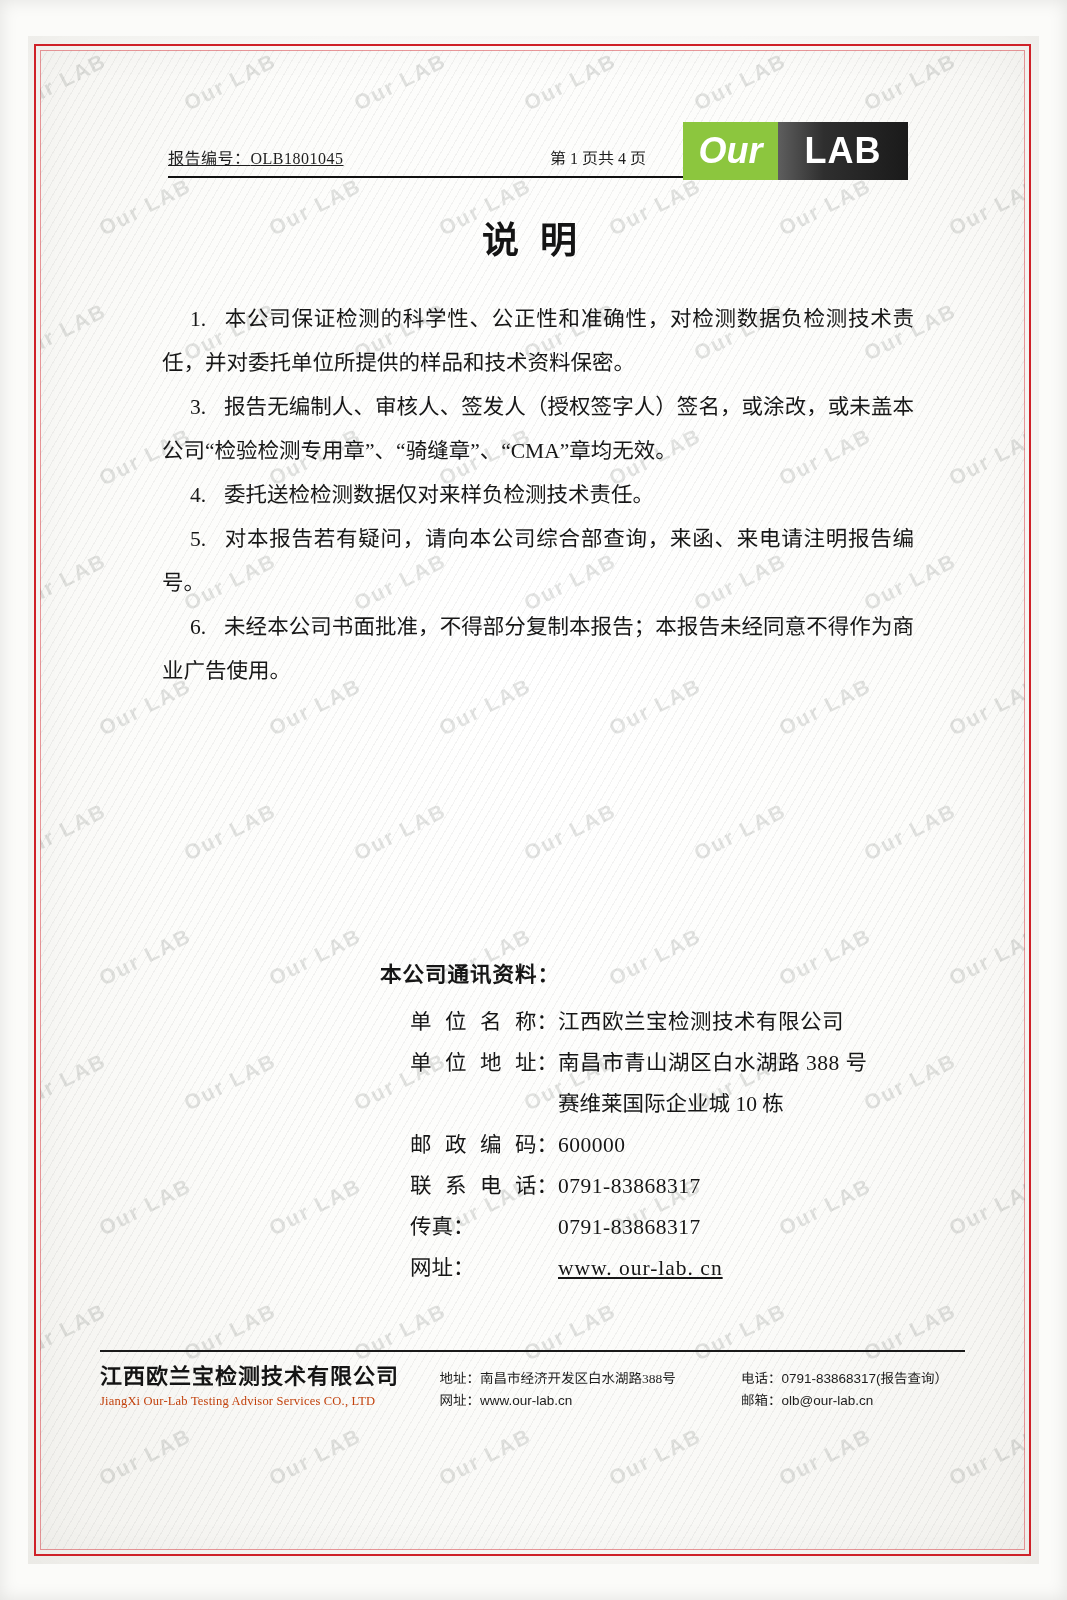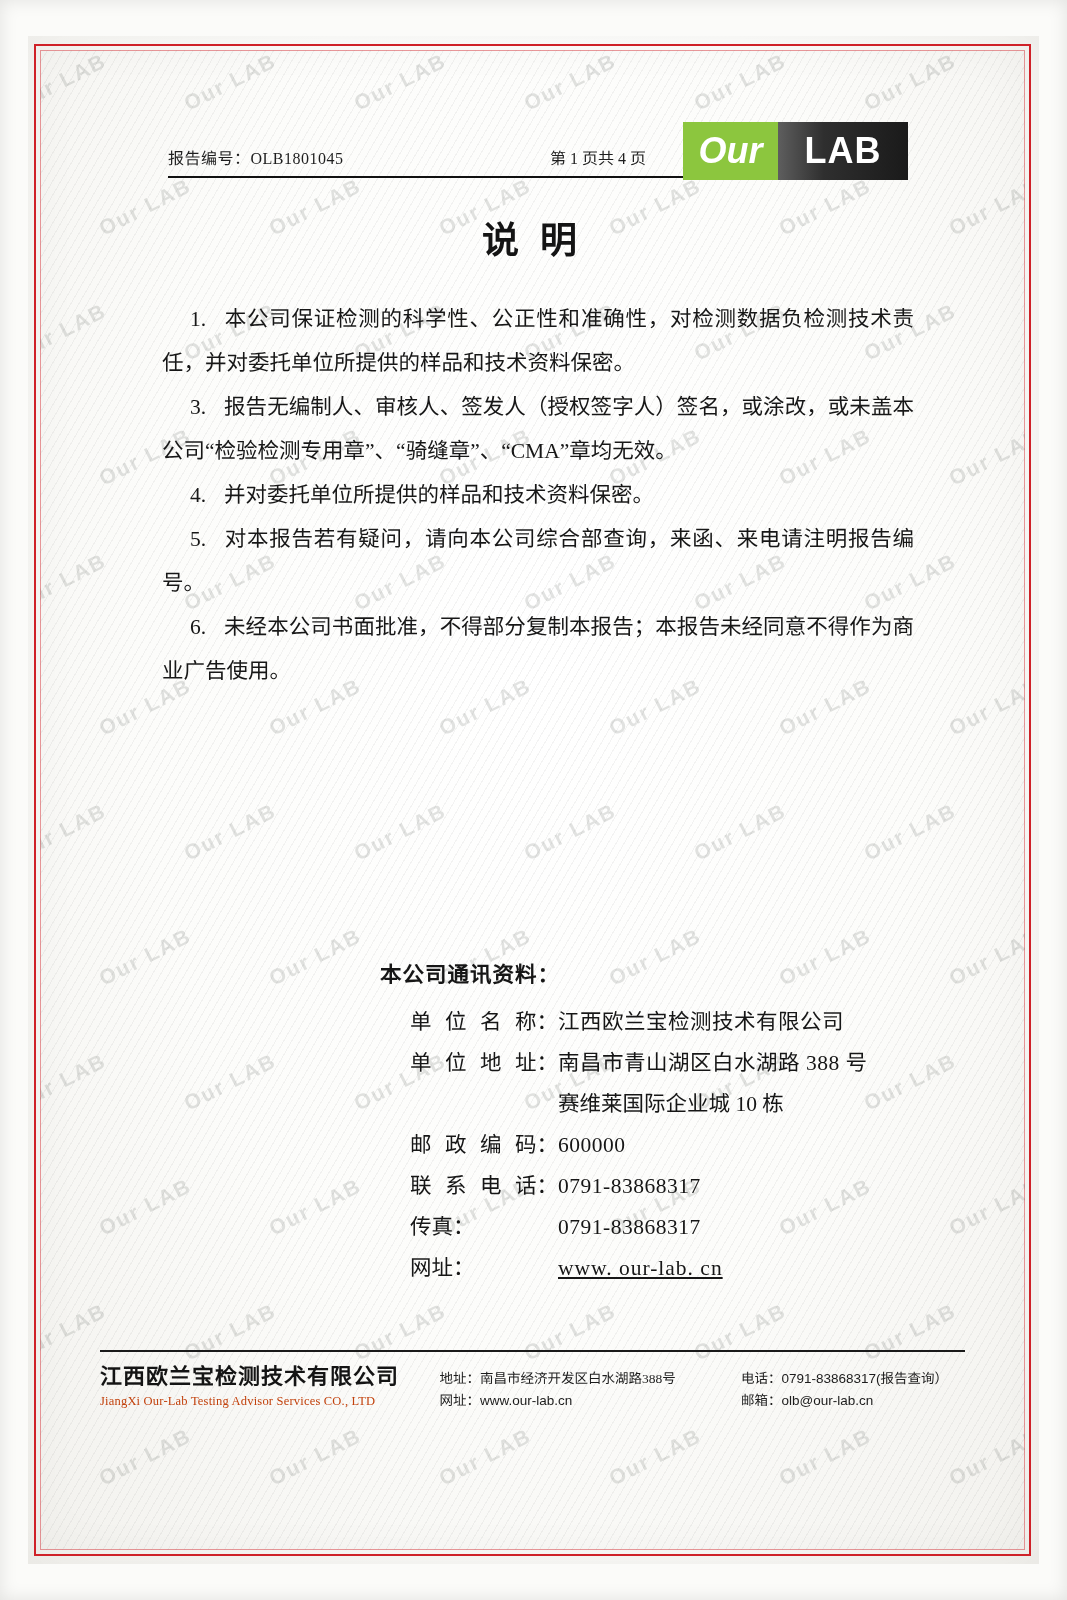--- a/index.html
+++ b/index.html
@@ -95,21 +95,21 @@
   
   .hdr {
     position: absolute;
     left: 128px;
     top: 95px;
     width: 740px;
     font-size: 16px;
     color: #1e1e1e;
     font-family: "Liberation Serif", serif;
   }
-  .hdr .rptno { position: absolute; left: 0; top: 0; letter-spacing: 0.5px;}
+  .hdr .rptno { position: absolute; left: 0; top: 0; letter-spacing: 0.5px; text-decoration: underline;}
   .hdr .pageno { position: absolute; left: 382px; top: 0; }
   .hdr-rule {
     position: absolute;
     left: 128px;
     top: 126px;
     width: 740px;
     height: 2px;
     background: #111;
   }
   
@@ -362,21 +362,21 @@
     <div class="logo">
       <div class="logo-our">Our</div>
       <div class="logo-lab">LAB</div>
     </div>
 
     <div class="title">说 明</div>
 
     <div class="clauses" id="clauses">
         <p class="clause" style="margin: 0px;"><span class="num">1.</span><span>本公司保证检测的科学性、公正性和准确性，对检测数据负检测技术责任，并对委托单位所提供的样品和技术资料保密。</span></p>
         <p class="clause" style="margin: 0px;"><span class="num">3.</span><span>报告无编制人、审核人、签发人（授权签字人）签名，或涂改，或未盖本公司“检验检测专用章”、“骑缝章”、“CMA”章均无效。</span></p>
-        <p class="clause" style="margin: 0px;"><span class="num">4.</span><span>并对委托单位所提供的样品和技术资料保密。</span></p>
+        <p class="clause" style="margin: 0px;"><span class="num">4.</span><span>委托送检检测数据仅对来样负检测技术责任。</span></p>
         <p class="clause" style="margin: 0px;"><span class="num">5.</span><span>对本报告若有疑问，请向本公司综合部查询，来函、来电请注明报告编号。</span></p>
         <p class="clause" style="margin: 0px;"><span class="num">6.</span><span>未经本公司书面批准，不得部分复制本报告；本报告未经同意不得作为商业广告使用。</span></p>
       </div>
 
     <div class="contact">
       <div class="c-head">本公司通讯资料：</div>
       <div id="contact-rows">
           <div class="c-row">
             <div class="c-label spread">
               <span>单</span>

